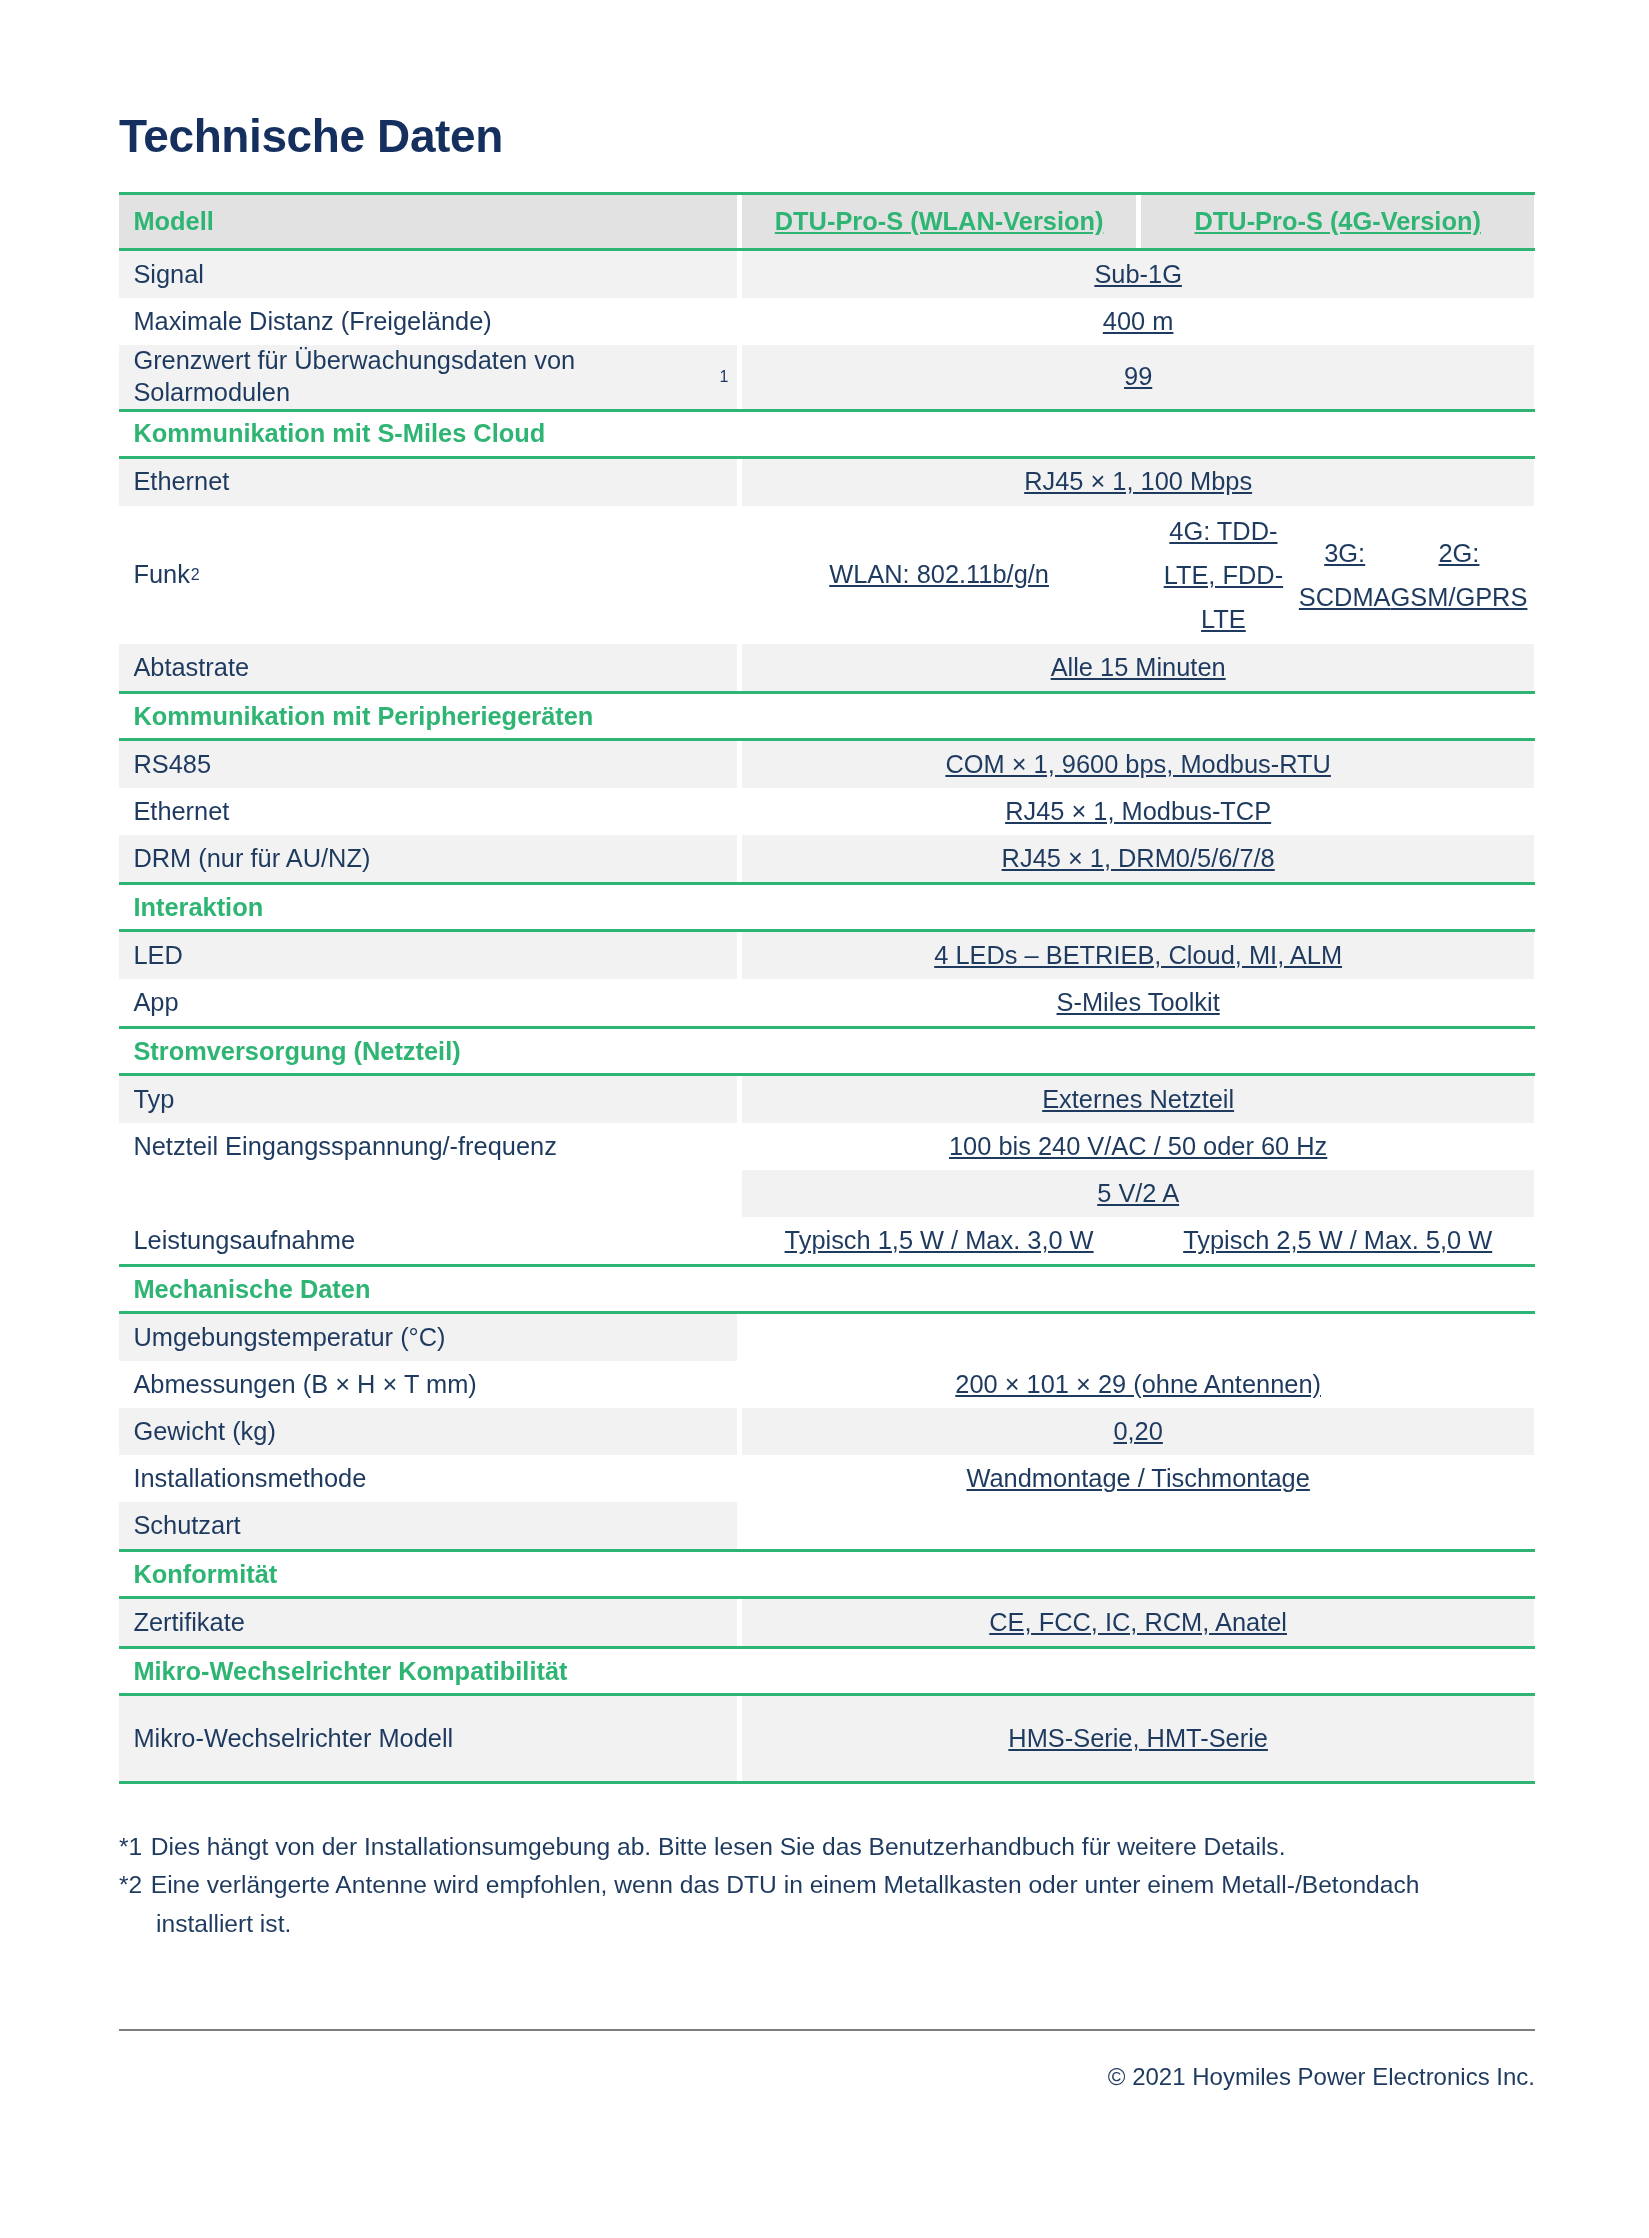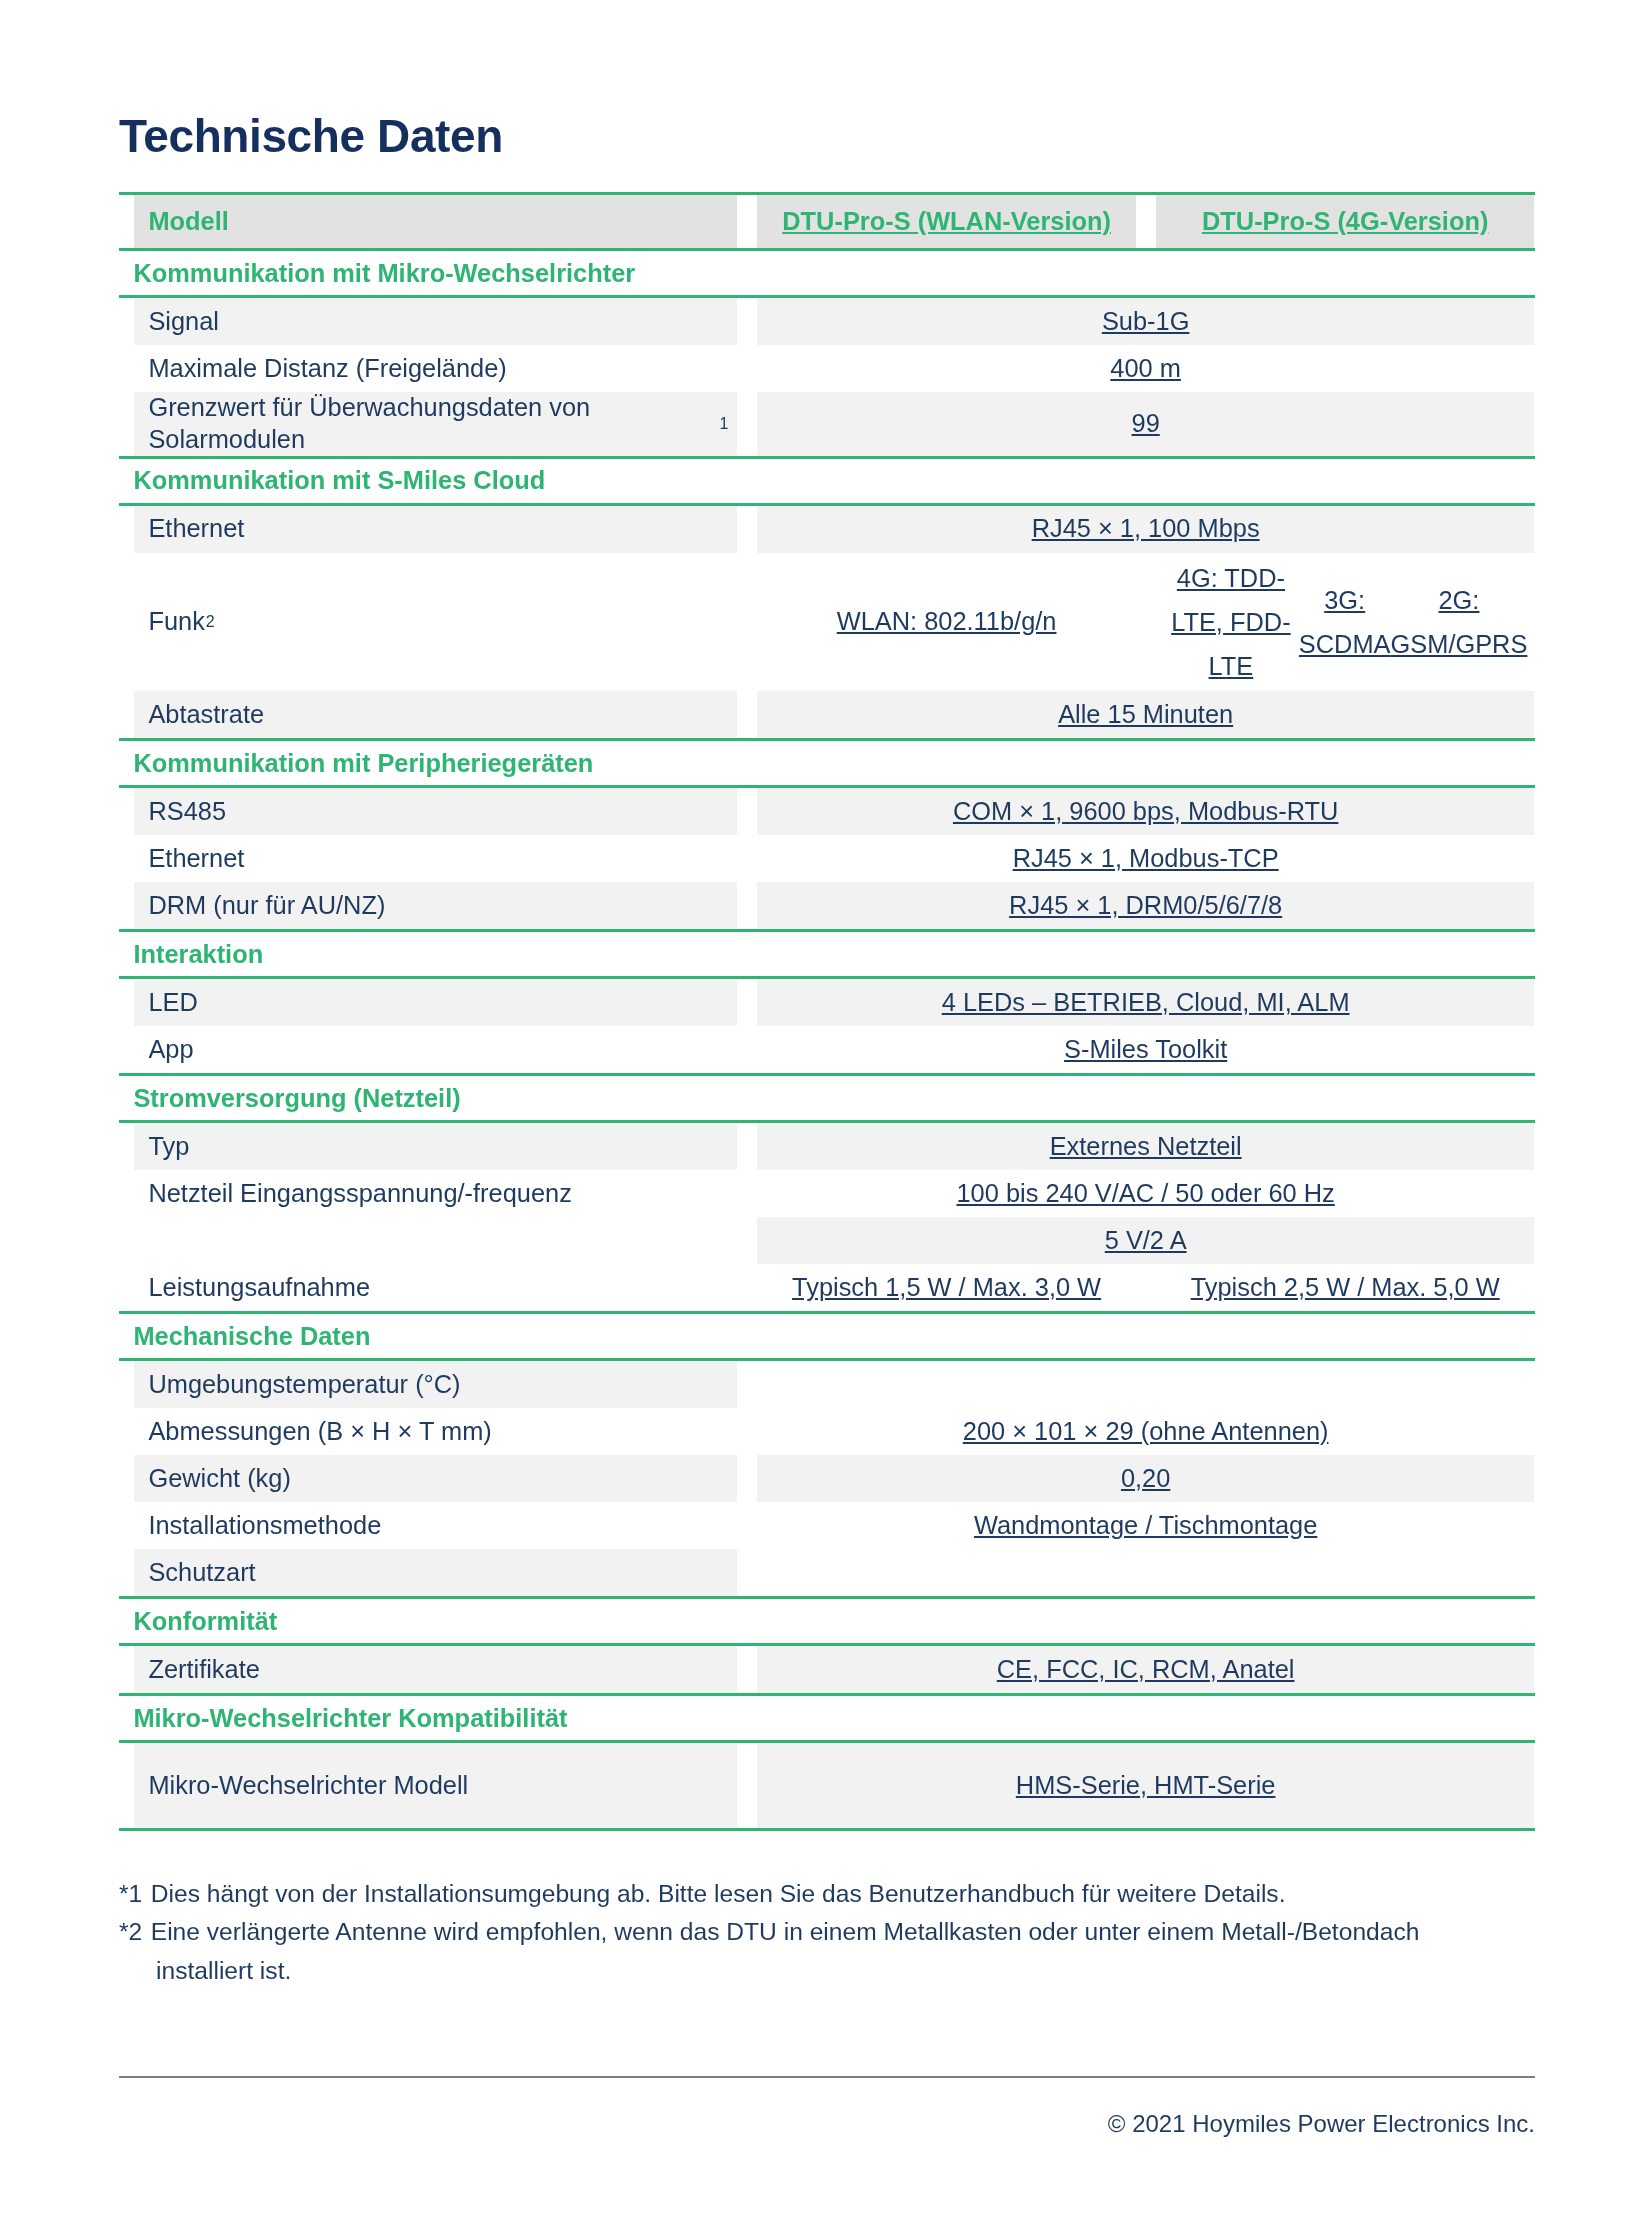--- a/index.html
+++ b/index.html
@@ -29,21 +29,20 @@
     grid-template-columns: 618px 394px 393px;
     column-gap: 5.1px;
     background: #ffffff;
   }
   .cell {
     display: flex;
     align-items: center;
     min-height: 47px;
     font-size: 25.4px;
     line-height: 1.25;
-    margin-left: 15px;
   }
   .label-cell { justify-content: flex-start; padding-left: 14.4px; padding-right: 8.5px; }
   .value-cell { justify-content: center; text-align: center; padding: 3.4px 6.8px; text-decoration: underline; }
   .merged { grid-column: 2 / 4; }
   sup { font-size: 16px; vertical-align: super; line-height: 0; margin-left: 0.8px; }
 
   
   .table-header {
     border-top: 3.4px solid #2fb573;
     border-bottom: 3.4px solid #2fb573;
@@ -108,21 +107,20 @@
   <h1 class="page-title">Technische Daten</h1>
 
   <div class="spec-table">
     <div class="grid-row table-header">
       <div class="cell label-cell">Modell</div>
       <div class="cell value-cell">DTU-Pro-S (WLAN-Version)</div>
       <div class="cell value-cell">DTU-Pro-S (4G-Version)</div>
     </div>
 
   <div class="section">
-        <div class="section-title">Kommunikation mit Mikro-Wechselrichter</div>
         <div class="grid-row row alt">
           <div class="cell label-cell">
             <span>Signal</span>
           </div>
           <div class="cell value-cell merged">Sub-1G</div>
         </div>
         <div class="grid-row row">
           <div class="cell label-cell">
             <span>Maximale Distanz (Freigelände)</span>
           </div>

